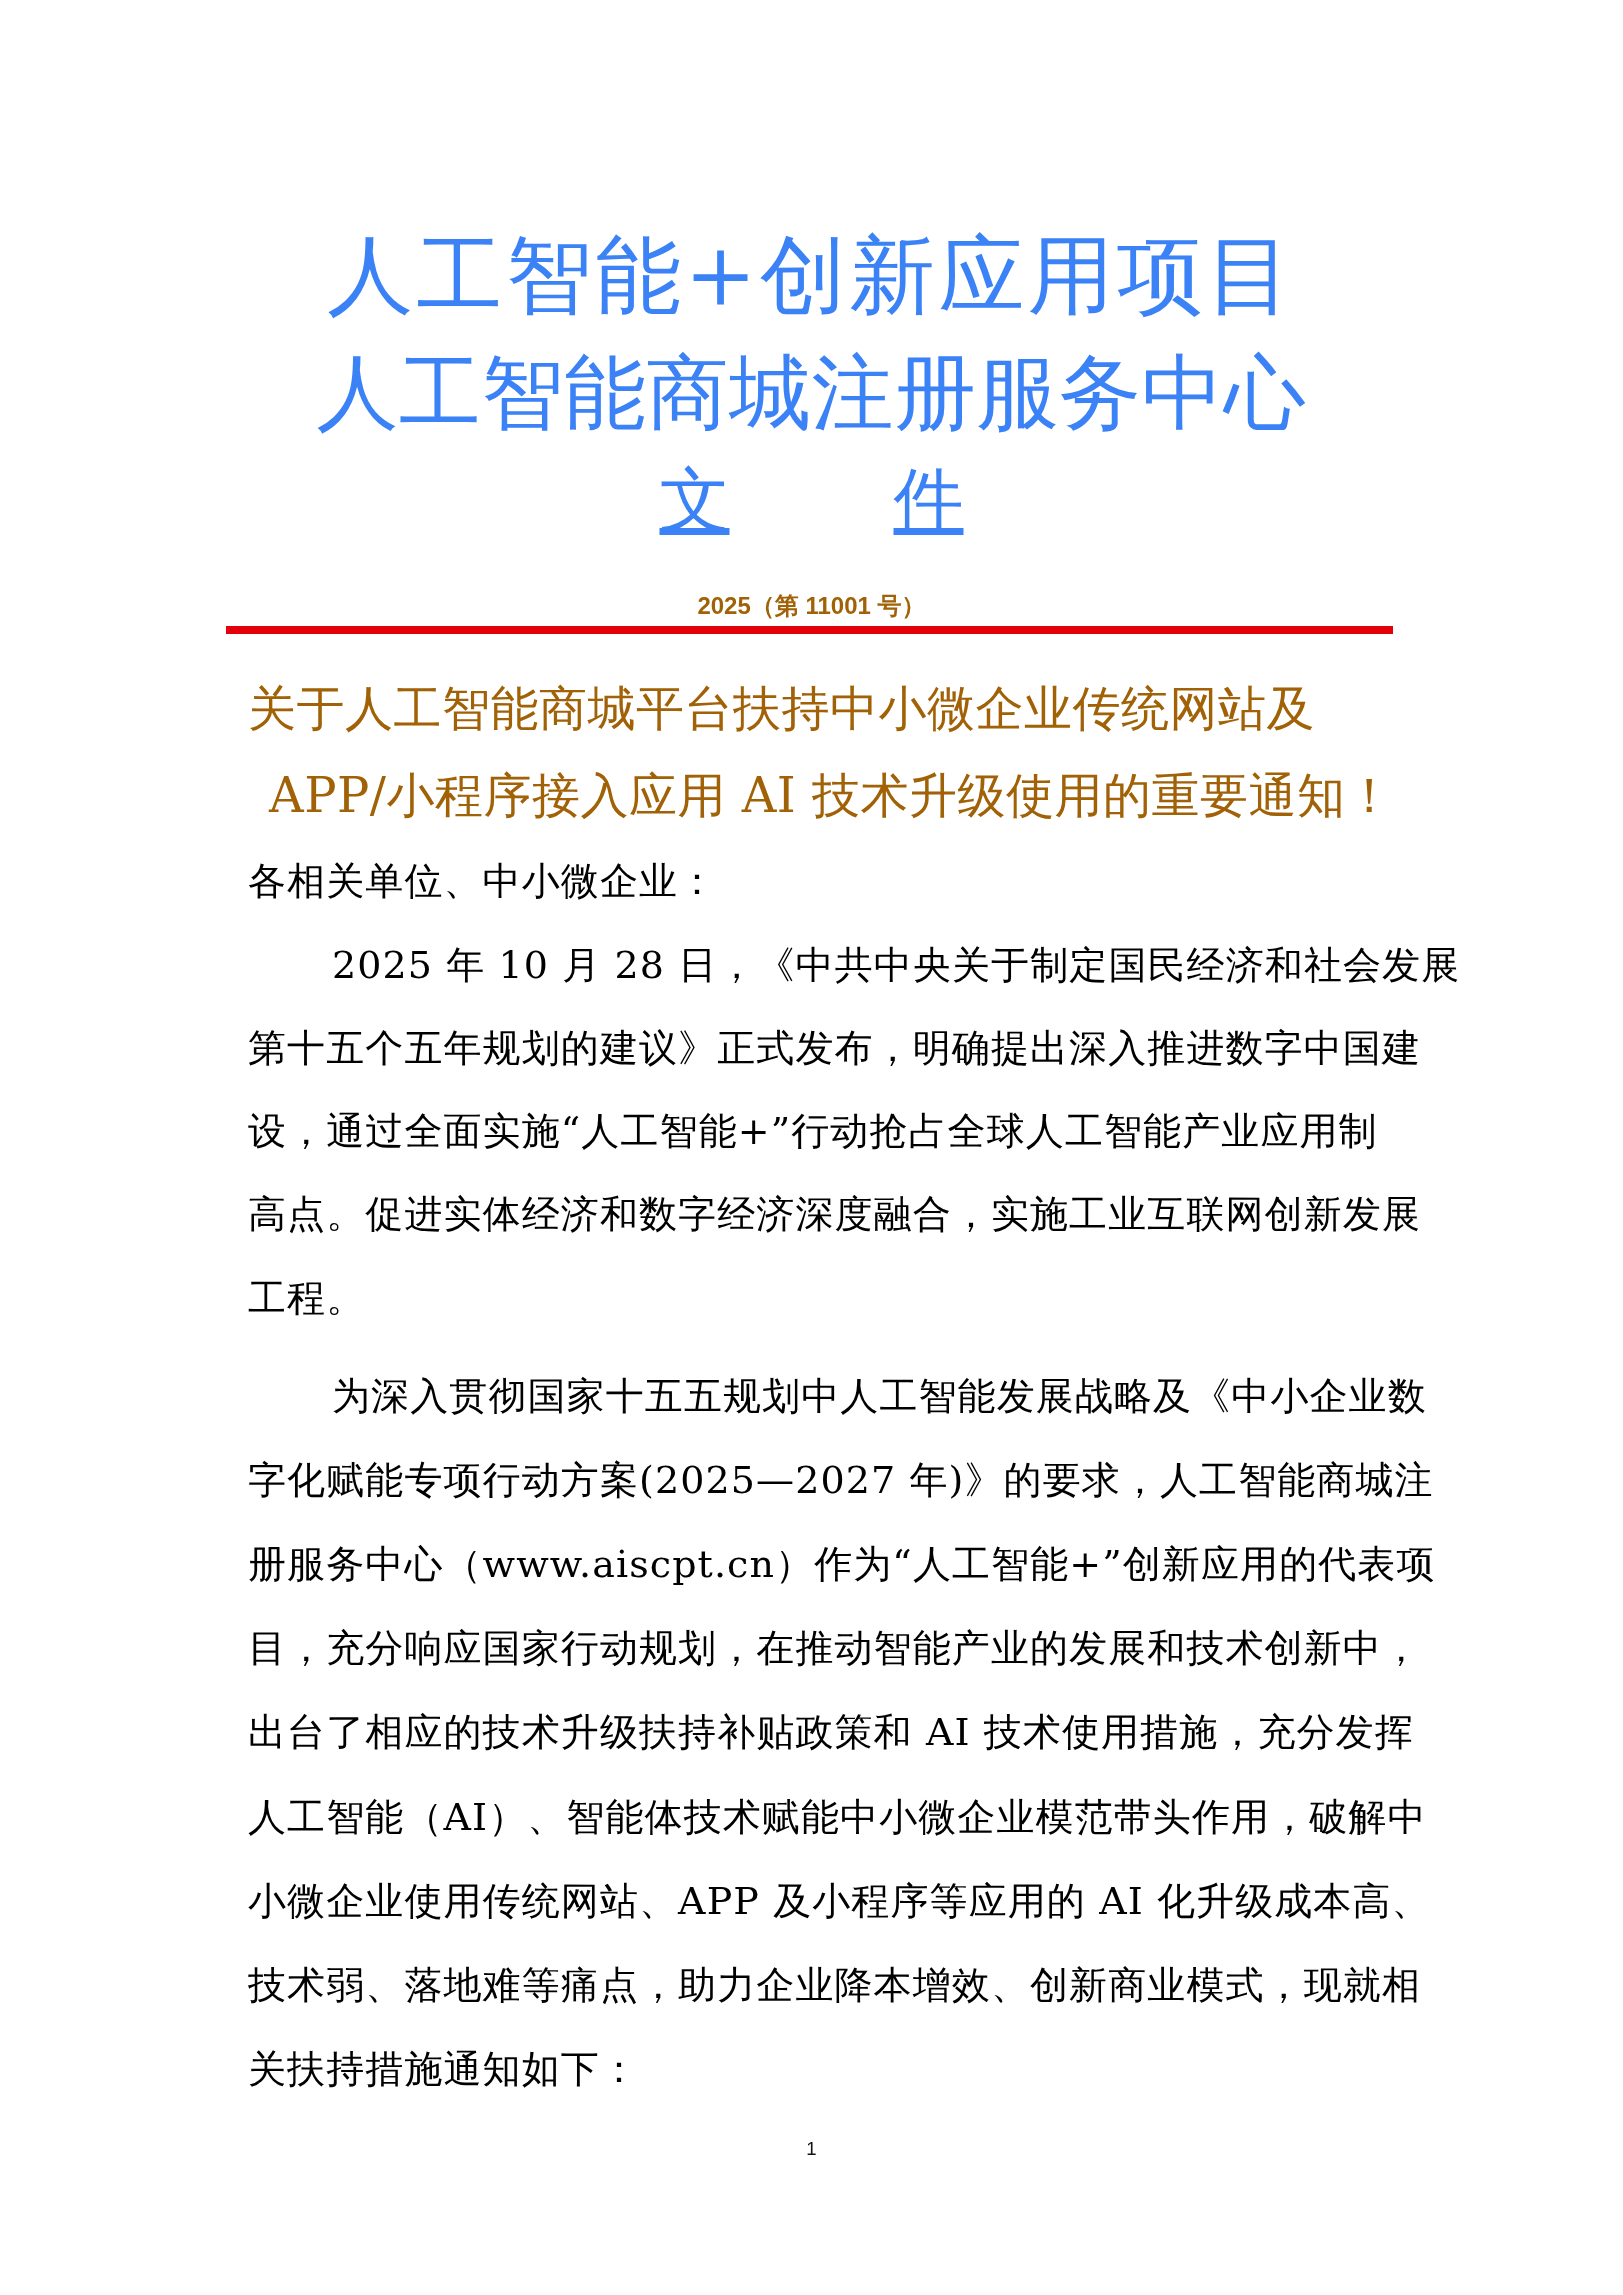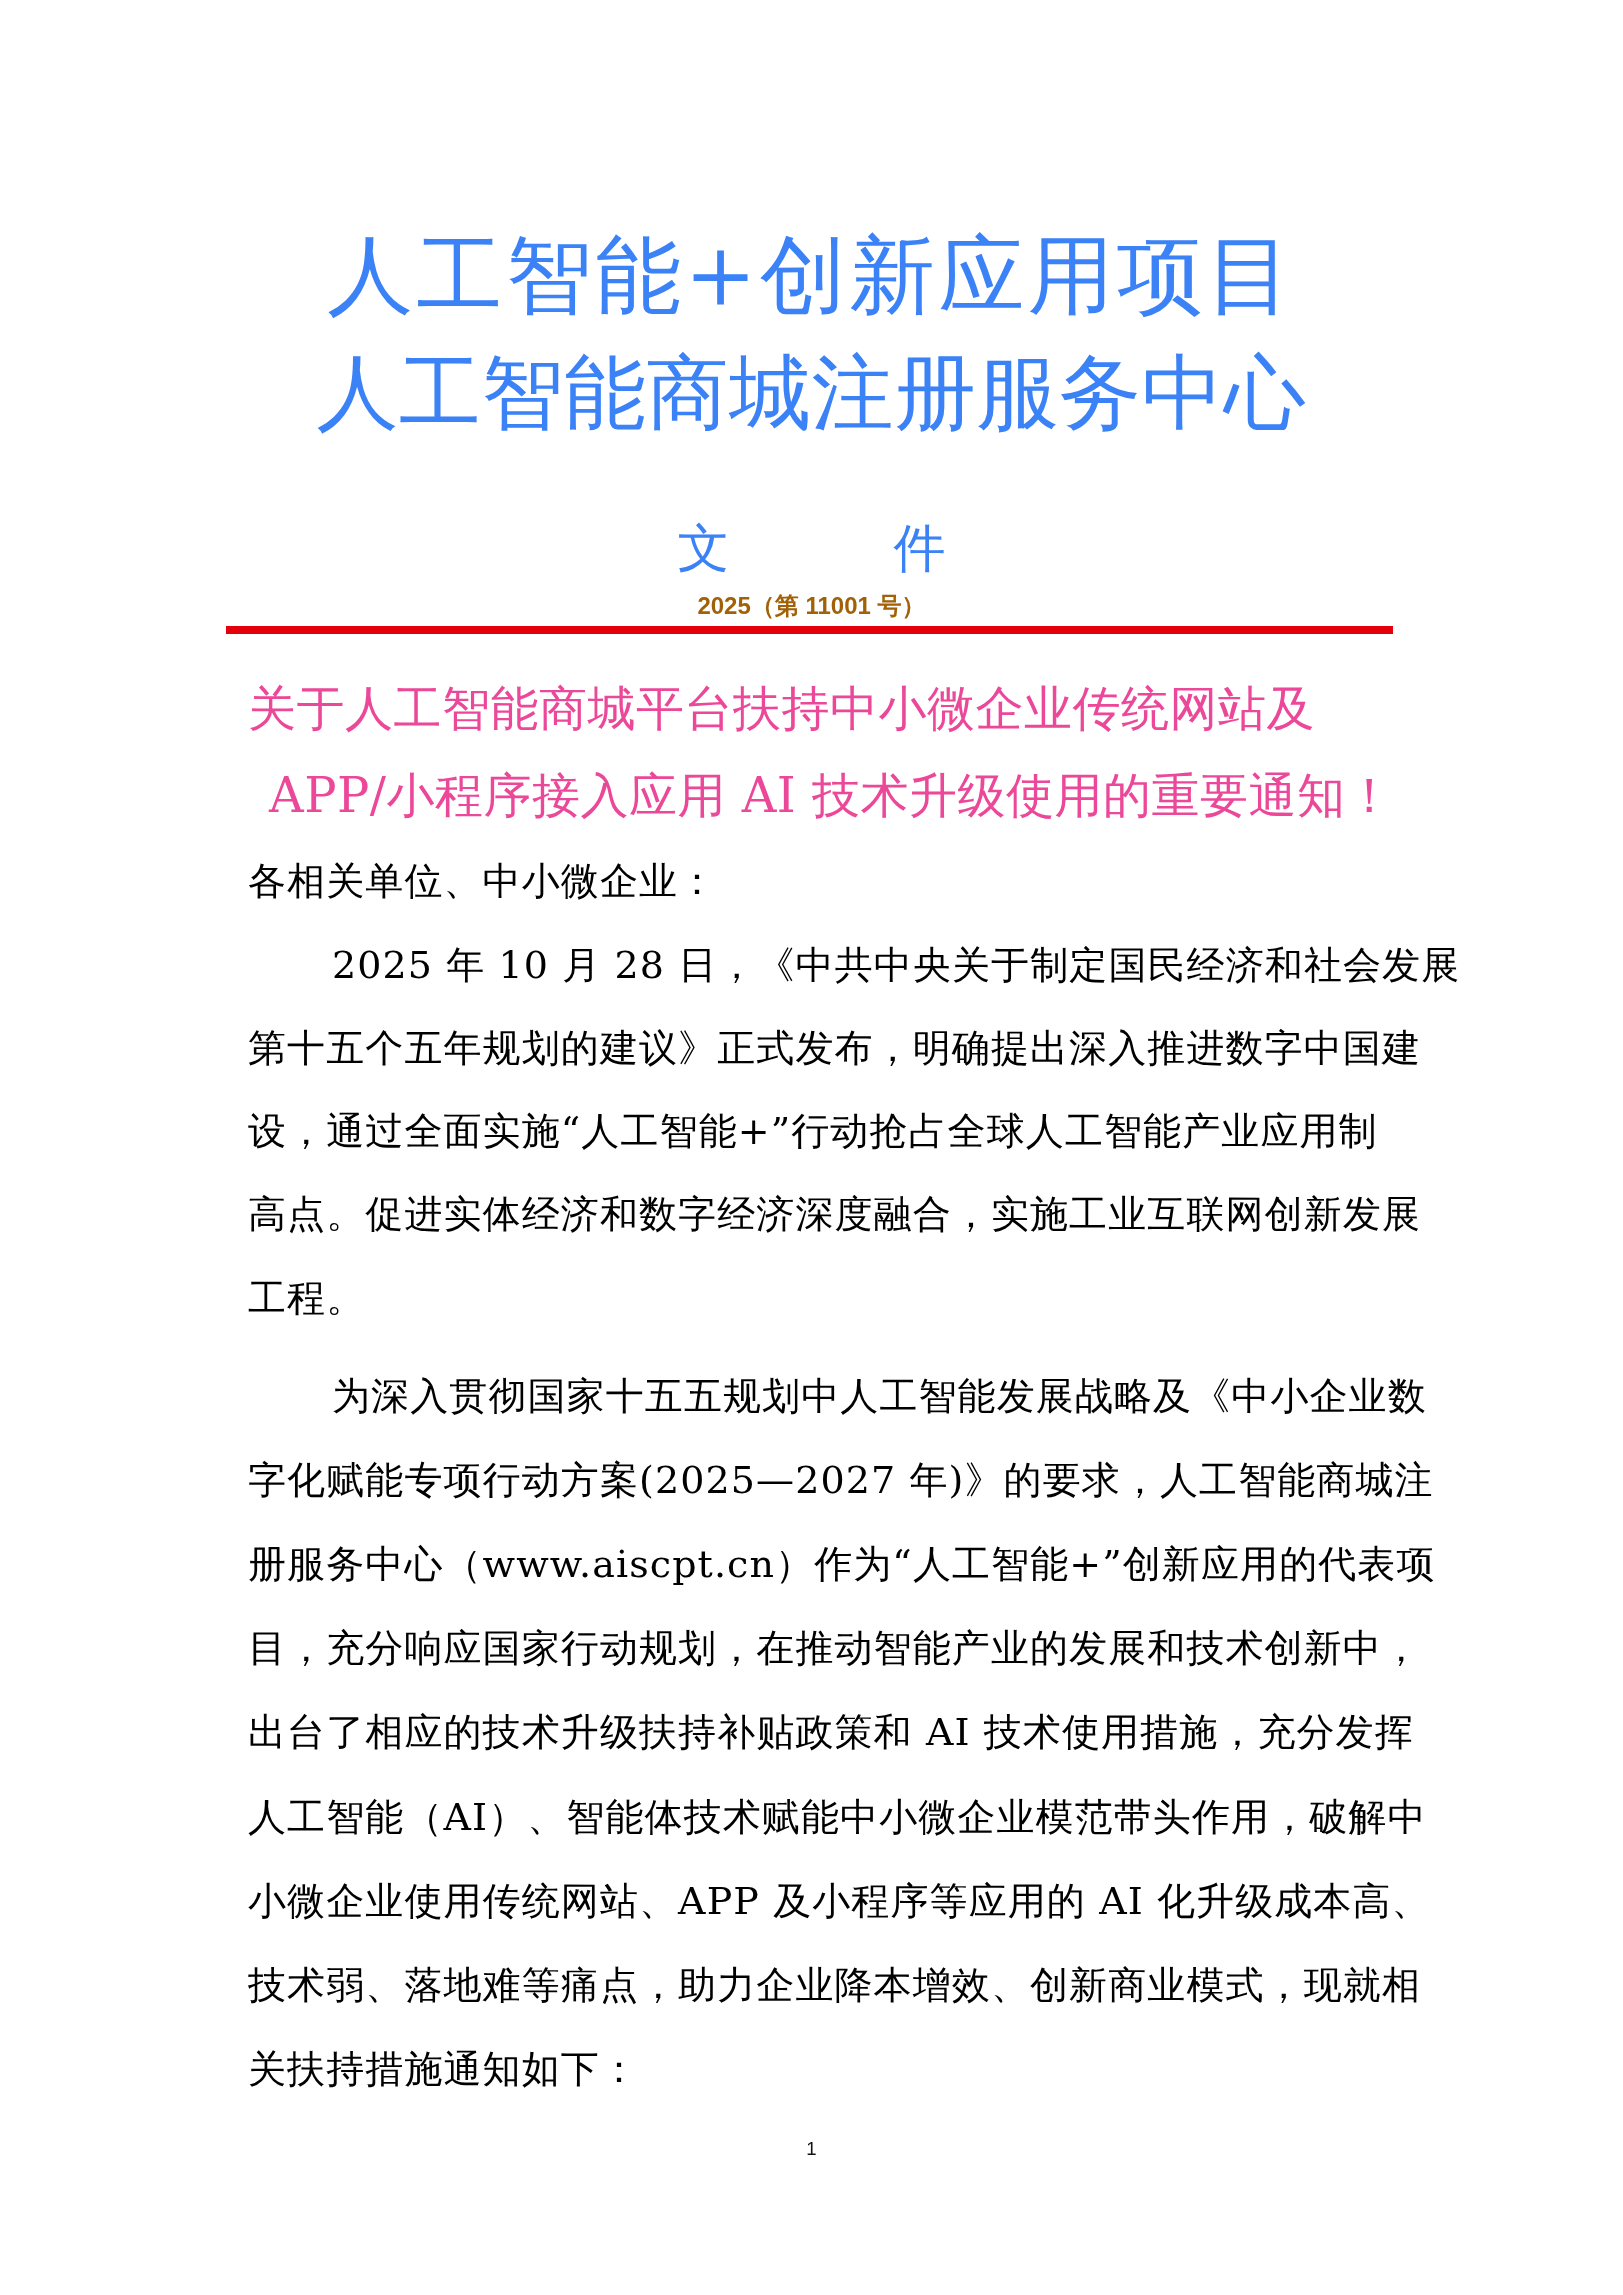--- a/index.html
+++ b/index.html
@@ -4,30 +4,30 @@
 <style>
   html, body { margin: 0; padding: 0; background: #ffffff; }
   body { width: 1623px; height: 2295px; position: relative; overflow: hidden;
          font-family: "DejaVu Serif", "Liberation Serif", serif; color: #111; }
   .page { position: absolute; inset: 0; }
   .red-title { position: absolute; left: 0; width: 1623px; text-align: center;
                color: #3b82f6; font-family: "DejaVu Serif", "Liberation Serif", serif;
                font-weight: normal; white-space: nowrap; }
   #t1 { top: 215px; font-size: 86px; line-height: 120px; letter-spacing: 3.3px; }
   #t2 { top: 335px; font-size: 82px; line-height: 115px; letter-spacing: 0.5px; }
-  #t3 { top: 488px; font-size: 52px; line-height: 120px; word-spacing: 0; }
+  #t3 { top: 440px; font-size: 70px; line-height: 120px; word-spacing: 0; text-decoration: underline; }
   #t3 span.gap { display: inline-block; width: 164px; }
   #docno { position: absolute; top: 589px; left: 0; width: 1623px; text-align: center;
            color: #a16207; font-size: 24px; line-height: 33px;
            font-family: "Liberation Sans", "DejaVu Sans", sans-serif; font-weight: bold; }
   #rule { position: absolute; top: 626px; left: 226px; width: 1167px; height: 8.2px;
           background: #e3000b; }
   .heading { position: absolute; left: 248px; width: 1145px; font-size: 48px;
              line-height: 84px; font-family: "DejaVu Serif", "Liberation Serif", serif;
-             font-weight: normal; color: #ec4899; white-space: nowrap; letter-spacing: 0.5px; }
+             font-weight: normal; color: #a16207; white-space: nowrap; letter-spacing: 0.5px; }
   #h1 { top: 666px; }
   #h2 { top: 753px; margin-left: 21px; }
   .body-line { position: absolute; left: 248px; width: 1145px; font-size: 38px;
                line-height: 55px; white-space: nowrap; color: #000000; letter-spacing: 1.1px;
                font-family: "DejaVu Serif", "Liberation Serif", serif; }
   .indent { left: 332px; }
   #pageno { position: absolute; top: 2138px; left: 0; width: 1623px; text-align: center;
             font-size: 18.5px; font-family: "Liberation Sans", sans-serif; color: #111; }
 </style>
 </head>

